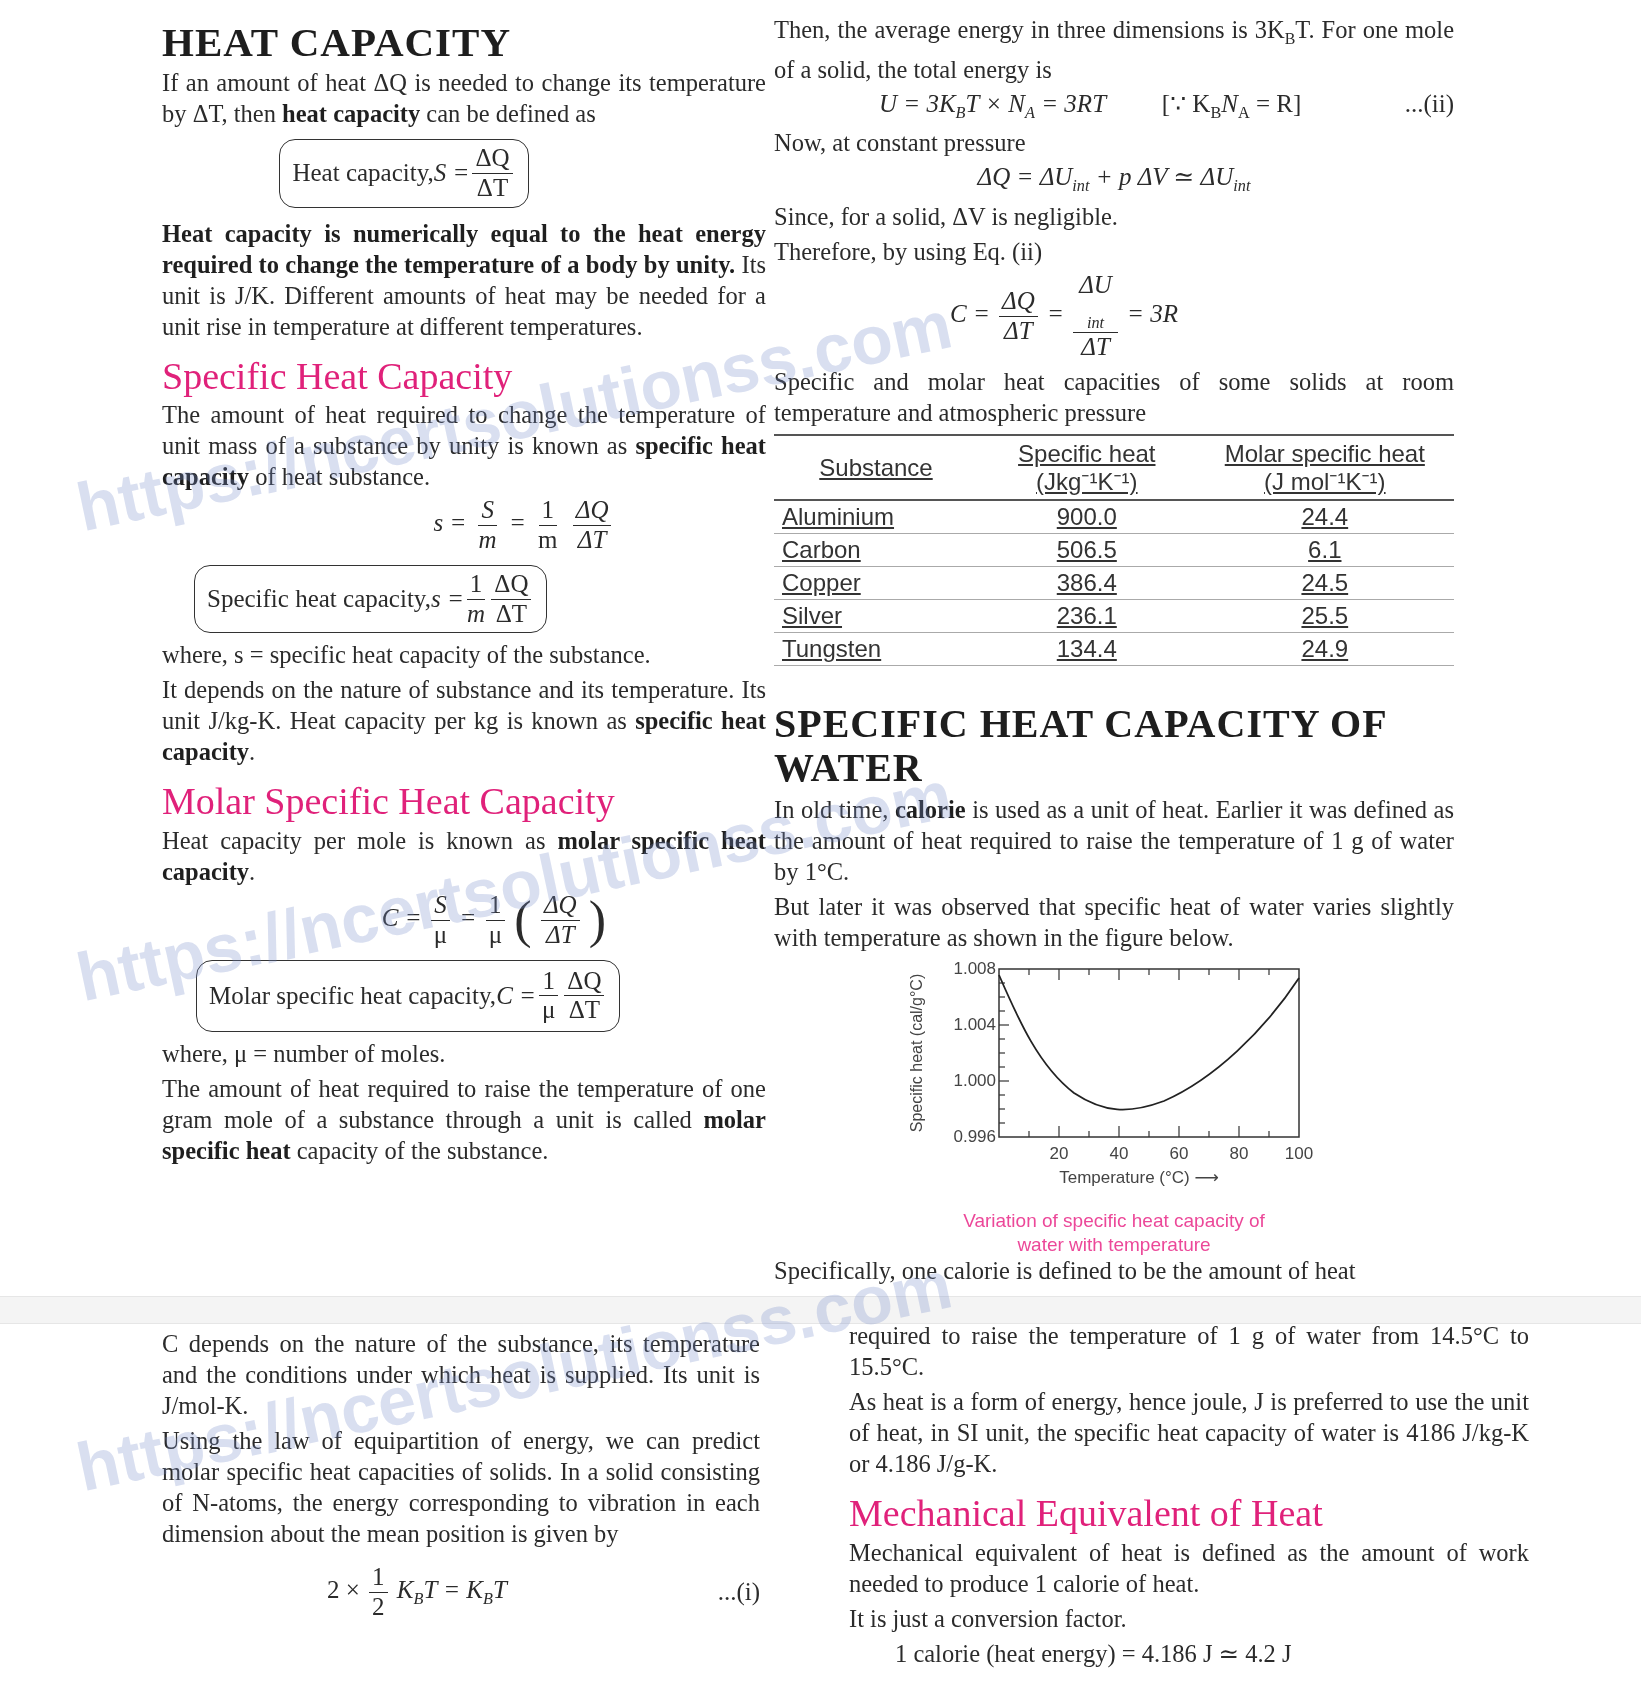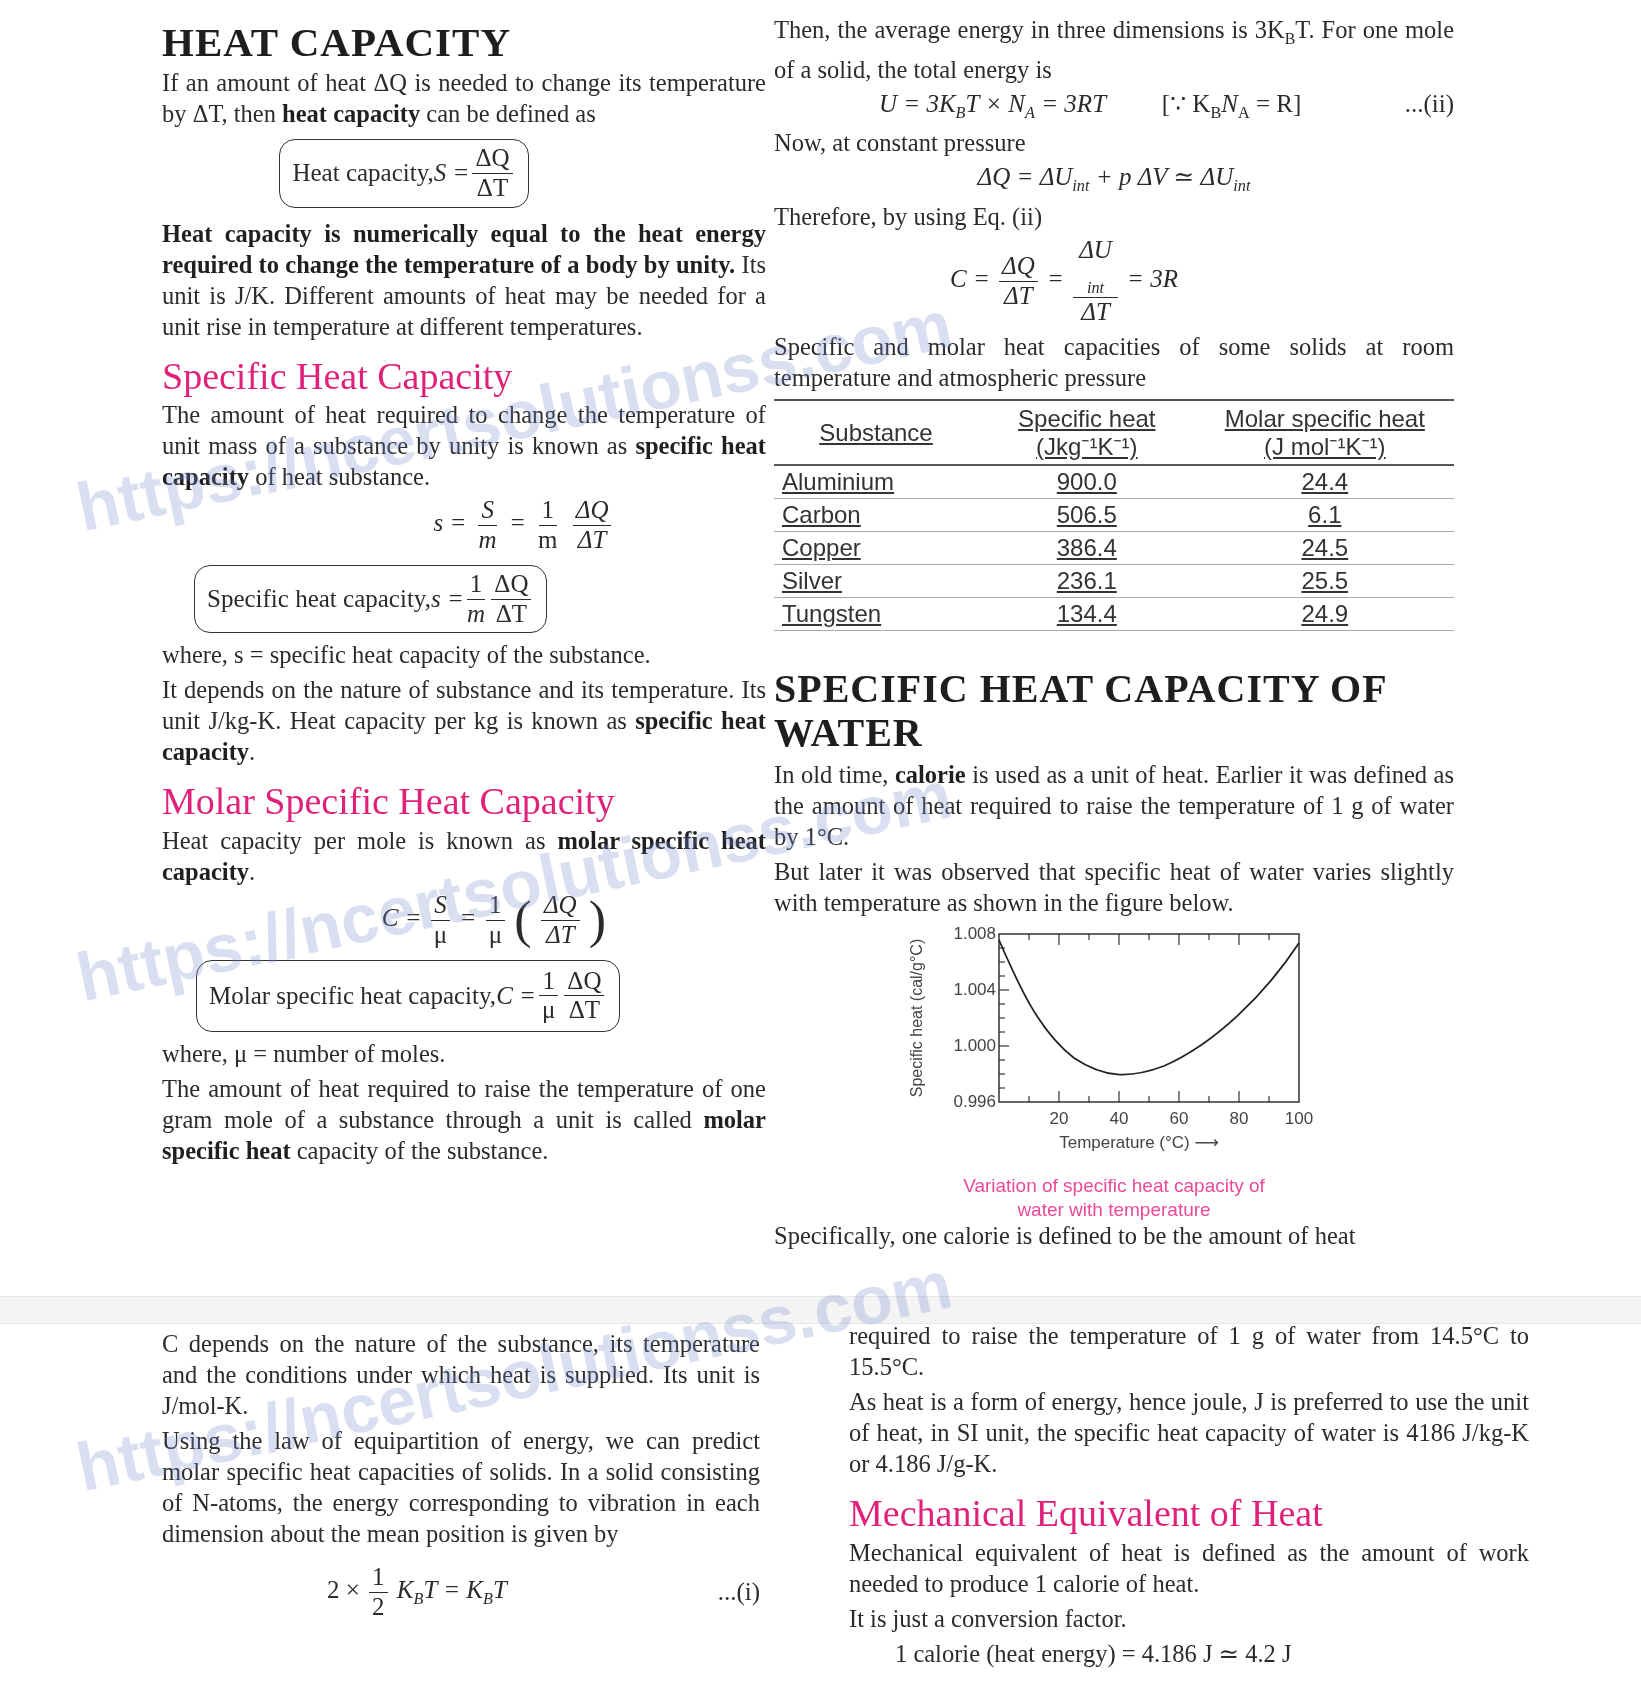--- a/index.html
+++ b/index.html
@@ -160,20 +160,21 @@
   <p><span>Then, the average energy in three dimensions is 3K</span><sub>B</sub><span>T. For one mole of a solid, the total energy is</span></p>
   <div class="eq" style="text-align:left; padding-left:105px;">
     <span>U = 3K</span><sub>B</sub><span>T × N</span><sub>A</sub><span> = 3RT</span>
     <span style="margin-left:50px; font-style:normal;"><span>[∵ K</span><sub>B</sub><i>N</i><sub>A</sub><span> = R]</span></span>
     <span class="tag">...(ii)</span>
   </div>
   <p>Now, at constant pressure</p>
   <div class="eq">
     <span>ΔQ = ΔU</span><sub>int</sub><span> + p ΔV ≃ ΔU</span><sub>int</sub>
   </div>
+  <p>Since, for a solid, ΔV is negligible.</p>
   <p>Therefore, by using Eq. (ii)</p>
   <div class="eq" style="margin-left:-100px;">
     <span>C = </span>
     <span class="frac">
         <span class="top">ΔQ</span>
         <span>ΔT</span>
       </span>
     <span> = </span>
     <span class="frac">
         <span class="top"><span>ΔU</span><sub>int</sub></span>

